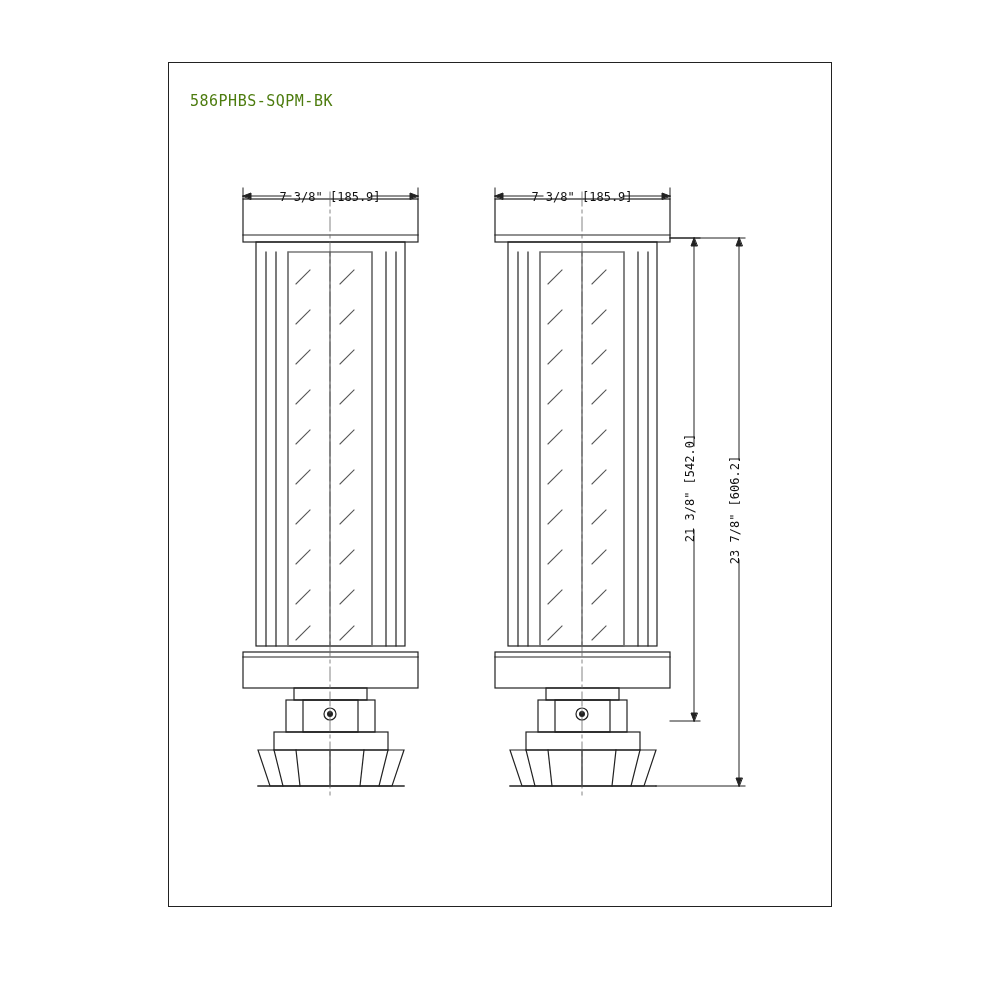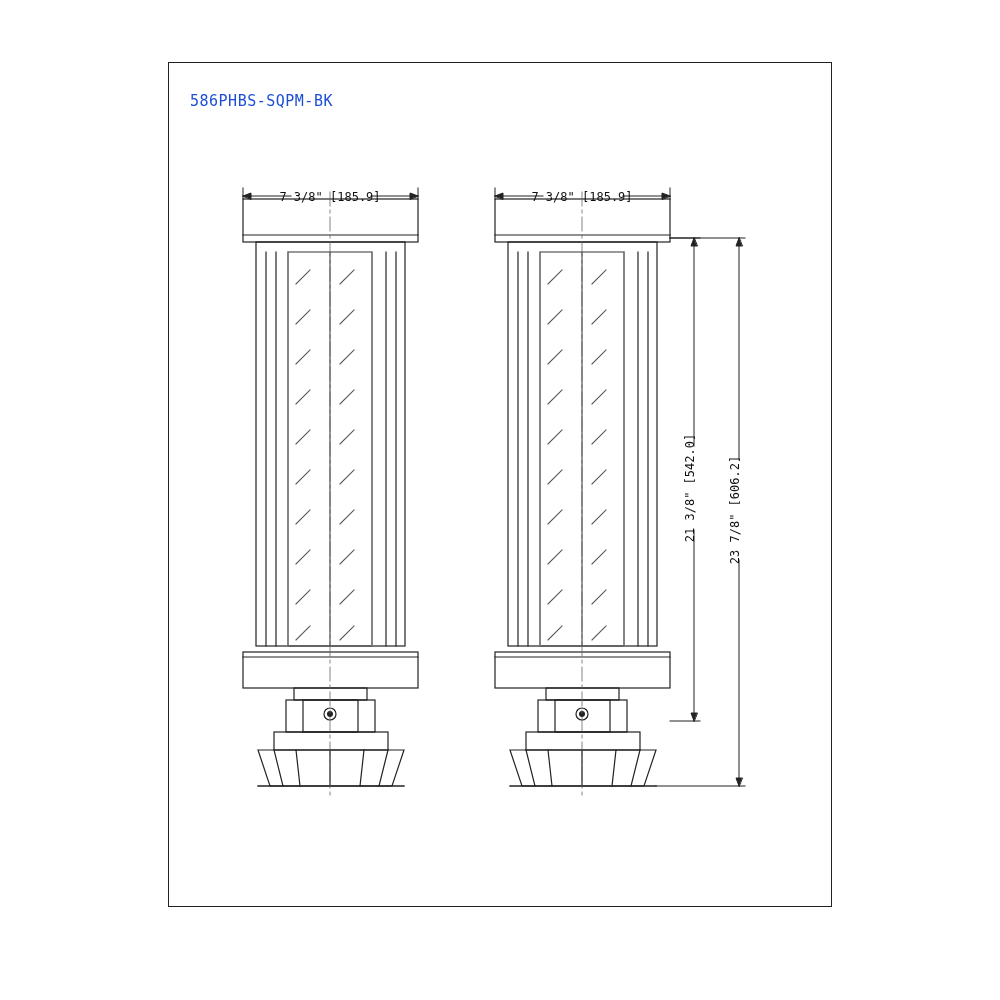--- a/index.html
+++ b/index.html
@@ -28,21 +28,21 @@
     border: 1px solid #222;
     box-sizing: border-box;
   }
   .part-number {
     position: absolute;
     left: 190px;
     top: 92px;
     font-size: 15px;
     letter-spacing: 0.5px;
     font-family: "DejaVu Sans Mono", monospace;
-    color: #1d4ed8;
+    color: #4d7c0f;
     white-space: nowrap;
   }
   svg.drawing {
     position: absolute;
     left: 0;
     top: 0;
     width: 1000px;
     height: 1000px;
   }
   .vlabel {

